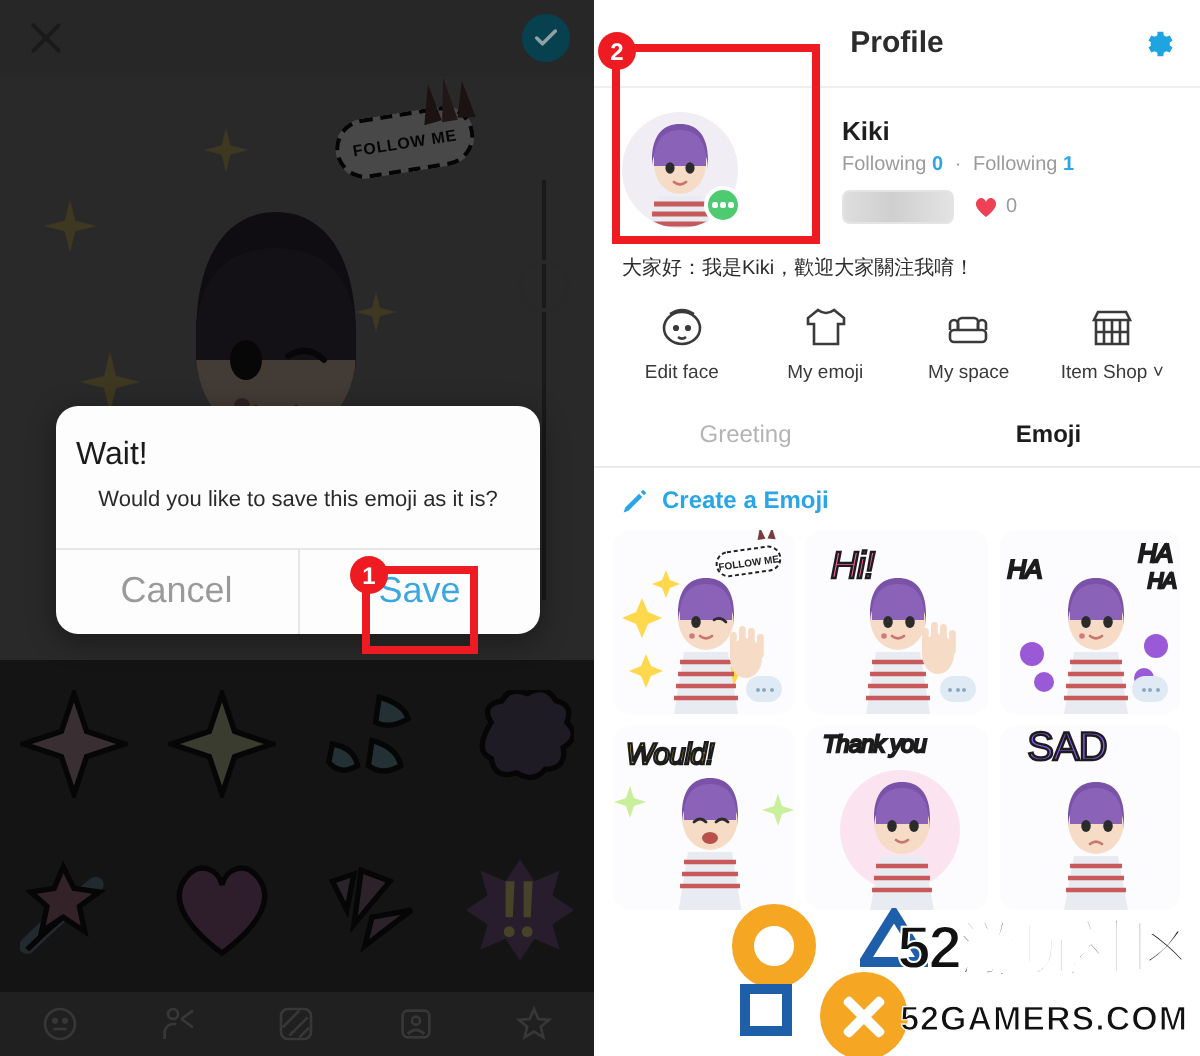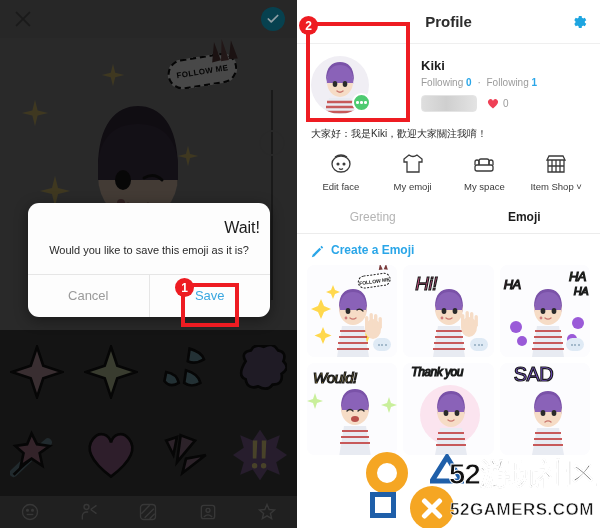--- a/index.html
+++ b/index.html
@@ -90,31 +90,31 @@
     position: absolute; inset: 0; background: rgba(0,0,0,.30); z-index: 5;
   }
 
   
   .dialog {
     position: absolute; left: 28px; top: 203px; width: 242px;
     background: #fdfdfd; border-radius: 11px; z-index: 6;
     box-shadow: 0 3px 14px rgba(0,0,0,.4); overflow: hidden;
   }
   .dialog-title {
-    text-align: right; font-size: 16px; color: #1b1b1b;
+    text-align: left; font-size: 16px; color: #1b1b1b;
     padding: 16px 10px 6px; font-weight: 400;
   }
   .dialog-msg {
     text-align: center; font-size: 11px; color: #2a2a2a;
     padding: 0 14px 16px; line-height: 1.35;
   }
   .dialog-actions { display: flex; border-top: 1px solid #e6e6e6; height: 43px; }
   .dlg-btn {
     flex: 1; display: flex; align-items: center; justify-content: center;
-    font-size: 13px; cursor: pointer; text-align: right;
+    font-size: 18px; cursor: pointer; text-align: right;
   }
   .dlg-btn.cancel { color: #9a9a9a; border-right: 1px solid #e6e6e6; }
   .dlg-btn.save { color: #3aa7e0; }
 
   
   .right-panel {
     position: relative; width: 303px; height: 528px;
     background: #ffffff; overflow: hidden;
   }
   .profile-header {

